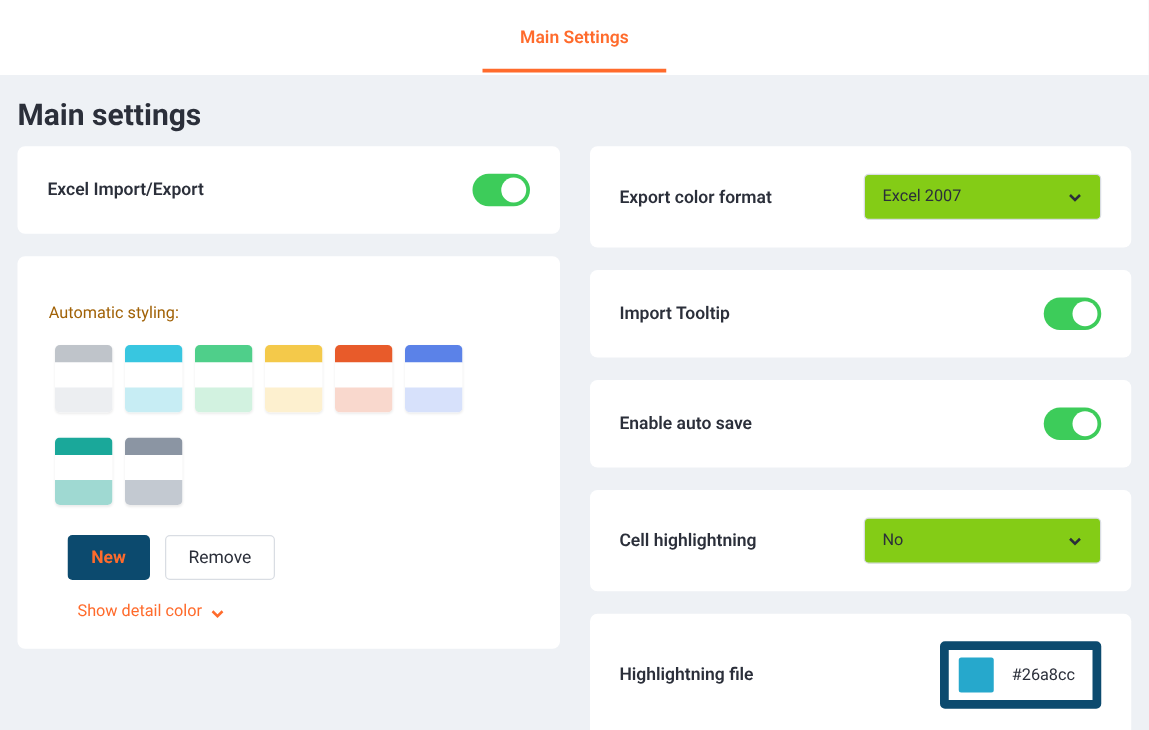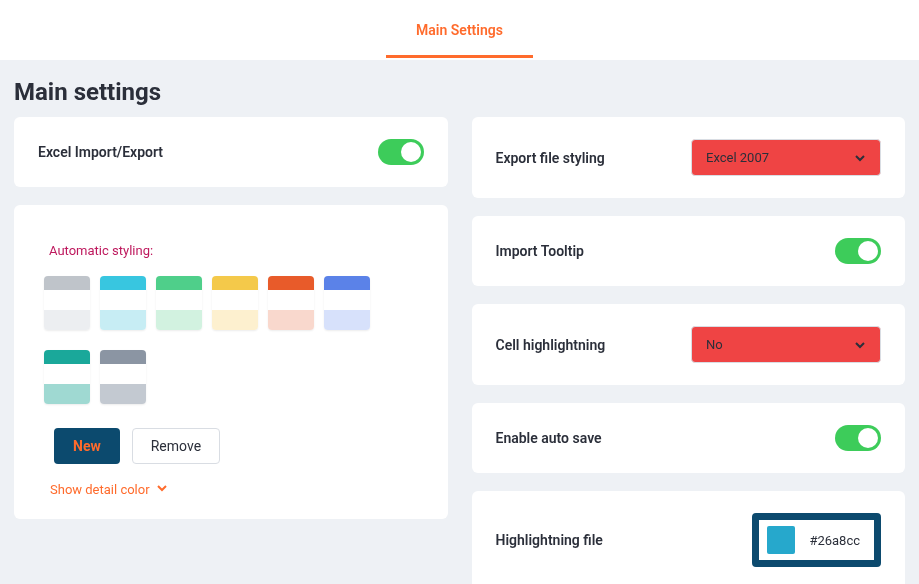--- a/index.html
+++ b/index.html
@@ -8,34 +8,34 @@
 .tab{font-size:14px;font-weight:600;color:#ff6b2c;cursor:pointer;padding:20px 0;position:relative}
 .tab.active::after{content:'';position:absolute;bottom:0;left:-30px;right:-30px;height:3px;background:#ff6b2c}
 .page-title{font-size:24px;font-weight:700;color:#2b2f3a;padding:18px 14px 10px}
 .content{display:flex;gap:24px;padding:1px 14px}
 .col{flex:1;display:flex;flex-direction:column;gap:18px}
 .card{background:#fff;border-radius:6px;padding:22px 24px}
 .row{display:flex;align-items:center;justify-content:space-between}
 .card-label{font-size:14px;font-weight:600;color:#2b2f3a}
 .toggle{width:46px;height:26px;background:#3dcc5a;border-radius:13px;position:relative;cursor:pointer}
 .toggle::after{content:'';position:absolute;width:20px;height:20px;background:#fff;border-radius:50%;top:3px;right:3px}
-.select{border:1px solid #d9dde3;border-radius:4px;padding:10px 14px;font-size:13px;color:#2b2f3a;min-width:190px;display:flex;align-items:center;justify-content:space-between;cursor:pointer;background:#ef4444}
+.select{border:1px solid #d9dde3;border-radius:4px;padding:10px 14px;font-size:13px;color:#2b2f3a;min-width:190px;display:flex;align-items:center;justify-content:space-between;cursor:pointer;background:#84cc16}
 .chev{width:12px;height:12px}
 .chev svg{width:12px;height:12px;stroke:#2b2f3a;stroke-width:2;fill:none}
-.sublabel{font-size:13px;color:#be185d;margin:16px 0 18px 11px}
+.sublabel{font-size:13px;color:#a16207;margin:16px 0 18px 1px}
 .swatches{display:flex;flex-wrap:wrap;gap:10px;padding-left:6px}
 .swatch{width:46px;height:54px;border-radius:4px;overflow:hidden;cursor:pointer;box-shadow:0 1px 2px rgba(0,0,0,0.08)}
 .swatch .s1{height:14px}
 .swatch .s2{height:20px}
 .swatch .s3{height:20px}
 .btns{display:flex;gap:12px;margin:24px 0 18px 16px}
 .btn{padding:9px 18px;font-size:14px;border-radius:4px;cursor:pointer;border:1px solid transparent}
 .btn-new{background:#0c4a6e;color:#ff6b2c;font-weight:700}
 .btn-remove{background:#fff;border:1px solid #d9dde3;color:#2b2f3a}
-.show-detail{color:#ff6b2c;font-size:13px;cursor:pointer;display:flex;align-items:flex-start;gap:6px;margin-left:12px}
+.show-detail{color:#ff6b2c;font-size:13px;cursor:pointer;display:flex;align-items:flex-end;gap:6px;margin-left:24px}
 .show-detail .chev svg{stroke:#ff6b2c}
 .colorfield{display:flex;align-items:center;border:7px solid #0c4a6e;border-radius:4px;padding:6px 14px 6px 8px;gap:14px}
 .colorfield .cswatch{width:28px;height:28px;border-radius:2px}
 .colorfield span{font-size:13px;color:#2b2f3a}
 </style>
 </head>
 <body>
 
 <div class="tabbar">
   <div class="tab active">Main Settings</div>
@@ -103,47 +103,47 @@
         <span>Show detail color</span>
         <span class="chev"><svg viewBox="0 0 12 12">
               <polyline points="2,4 6,8 10,4"></polyline>
             </svg></span>
       </div>
     </div>
   </div>
 
   <div class="col">
     <div class="card row">
-      <div class="card-label">Export file styling</div>
+      <div class="card-label">Export color format</div>
       <div class="select">
         <span>Excel 2007</span>
         <span class="chev"><svg viewBox="0 0 12 12">
               <polyline points="2,4 6,8 10,4"></polyline>
             </svg></span>
       </div>
     </div>
 
     <div class="card row">
       <div class="card-label">Import Tooltip</div>
       <div class="toggle"></div>
     </div>
 
     <div class="card row">
+      <div class="card-label">Enable auto save</div>
+      <div class="toggle"></div>
+    </div>
+
+    <div class="card row">
       <div class="card-label">Cell highlightning</div>
       <div class="select">
         <span>No</span>
         <span class="chev"><svg viewBox="0 0 12 12">
               <polyline points="2,4 6,8 10,4"></polyline>
             </svg></span>
       </div>
-    </div>
-
-    <div class="card row">
-      <div class="card-label">Enable auto save</div>
-      <div class="toggle"></div>
     </div>
 
     <div class="card row">
       <div class="card-label">Highlightning file</div>
       <div class="colorfield">
         <div class="cswatch" id="hcolor" style="background: rgb(38, 168, 204);"></div>
         <span>#26a8cc</span>
       </div>
     </div>
   </div>

